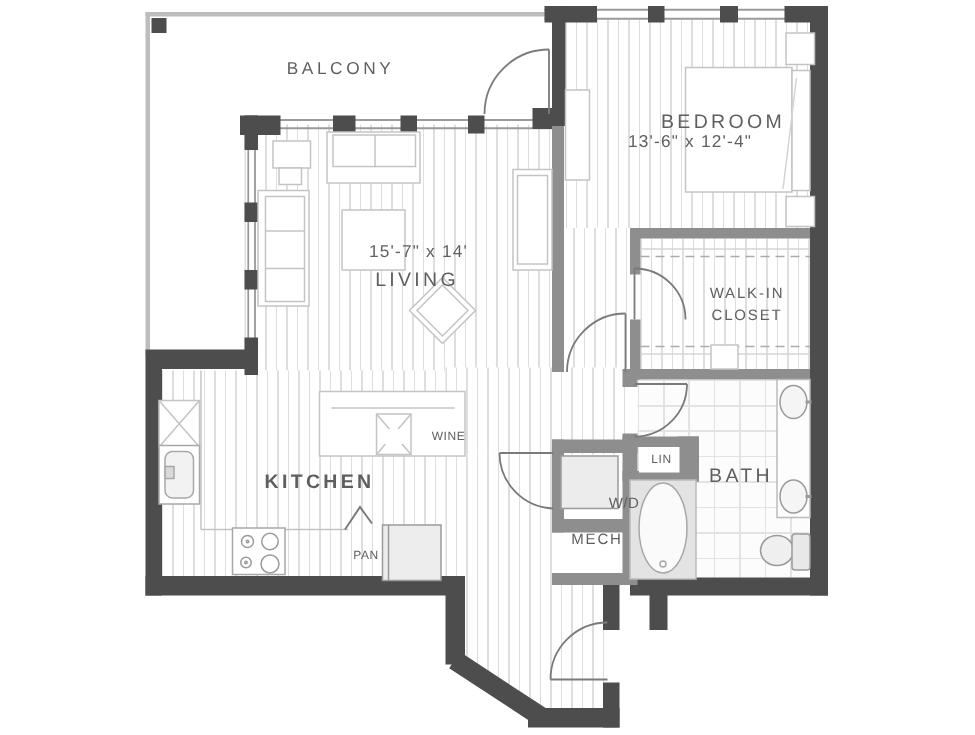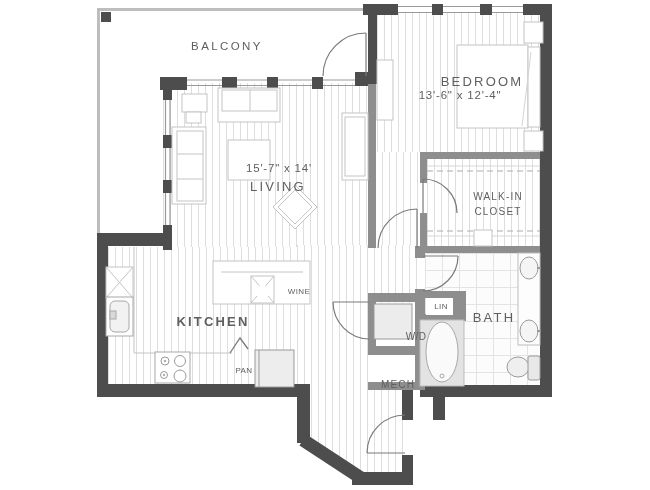--- a/index.html
+++ b/index.html
@@ -194,17 +194,17 @@
   <div class="lbl balc" style="left:227px;top:46px;">BALCONY</div>
   <div class="lbl room" style="left:278px;top:154px;margin-top:32px;">LIVING</div>
   <div class="lbl dims" style="left:279px;top:168px;">15'-7" x 14'</div>
   <div class="lbl room" style="left:460px;top:81px;padding-left:44px;">BEDROOM</div>
   <div class="lbl dims" style="left:460px;top:95px;">13'-6" x 12'-4"</div>
   <div class="lbl room" style="left:213px;top:321px;font-weight:bold;">KITCHEN</div>
   <div class="lbl mid" style="left:498px;top:196px;">WALK-IN</div>
   <div class="lbl mid" style="left:498px;top:211px;">CLOSET</div>
   <div class="lbl room" style="left:494px;top:317px;">BATH</div>
   <div class="lbl mid" style="left:416px;top:321px;letter-spacing:0.3px;margin-top:15px;">W/D</div>
-  <div class="lbl mid" style="left:398px;top:384px;">MECH</div>
+  <div class="lbl mid" style="left:398px;top:360px;">MECH</div>
   <div class="lbl sml" style="left:441px;top:306px;">LIN</div>
   <div class="lbl sml" style="left:244px;top:370px;">PAN</div>
   <div class="lbl sml" style="left:263px;top:291px;margin-left:36px;">WINE</div>
 </div>
 
 </body></html>

